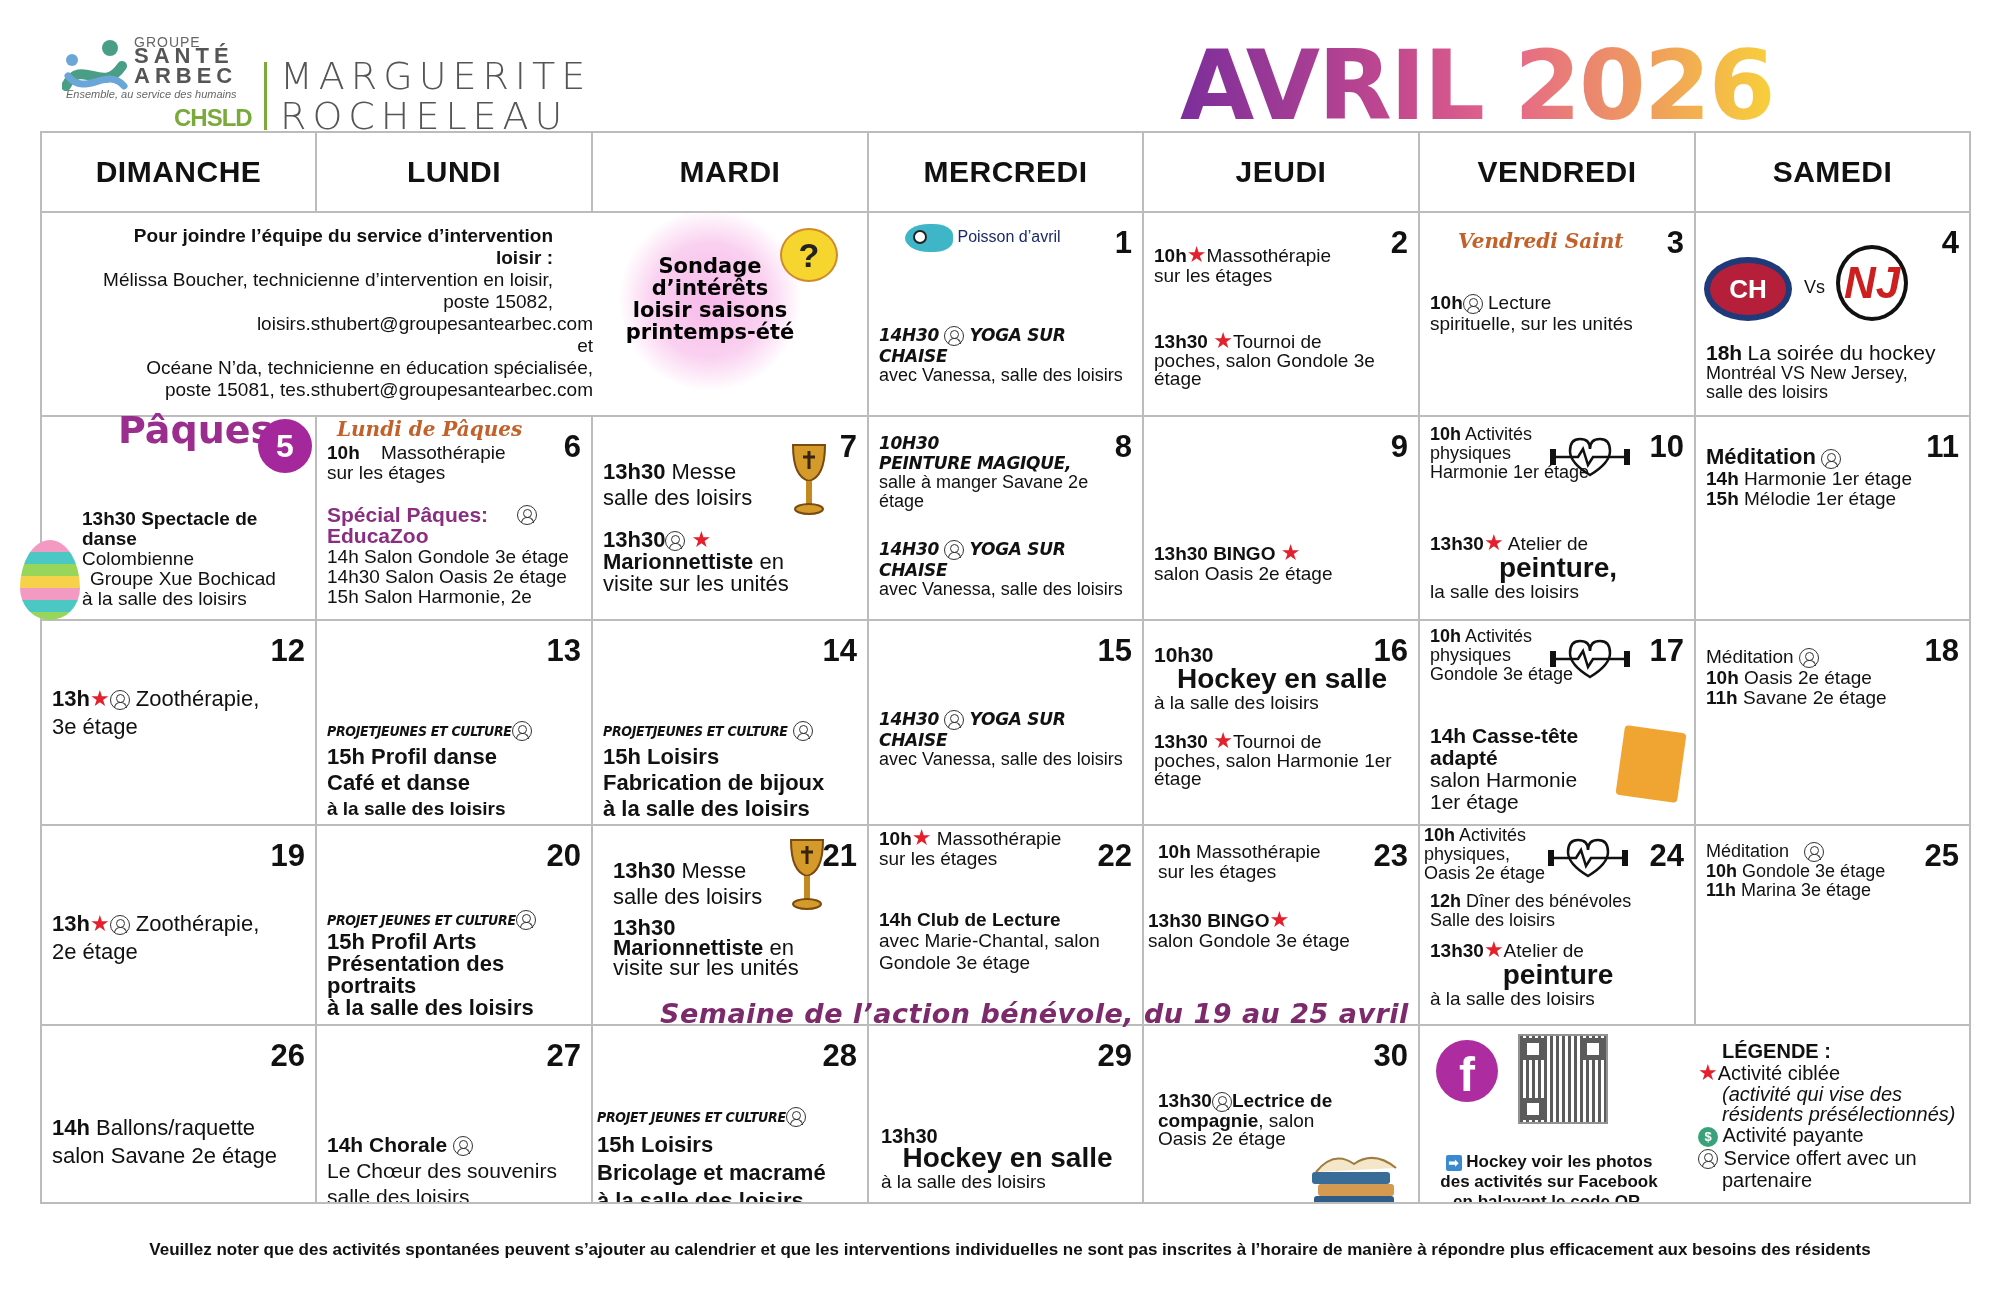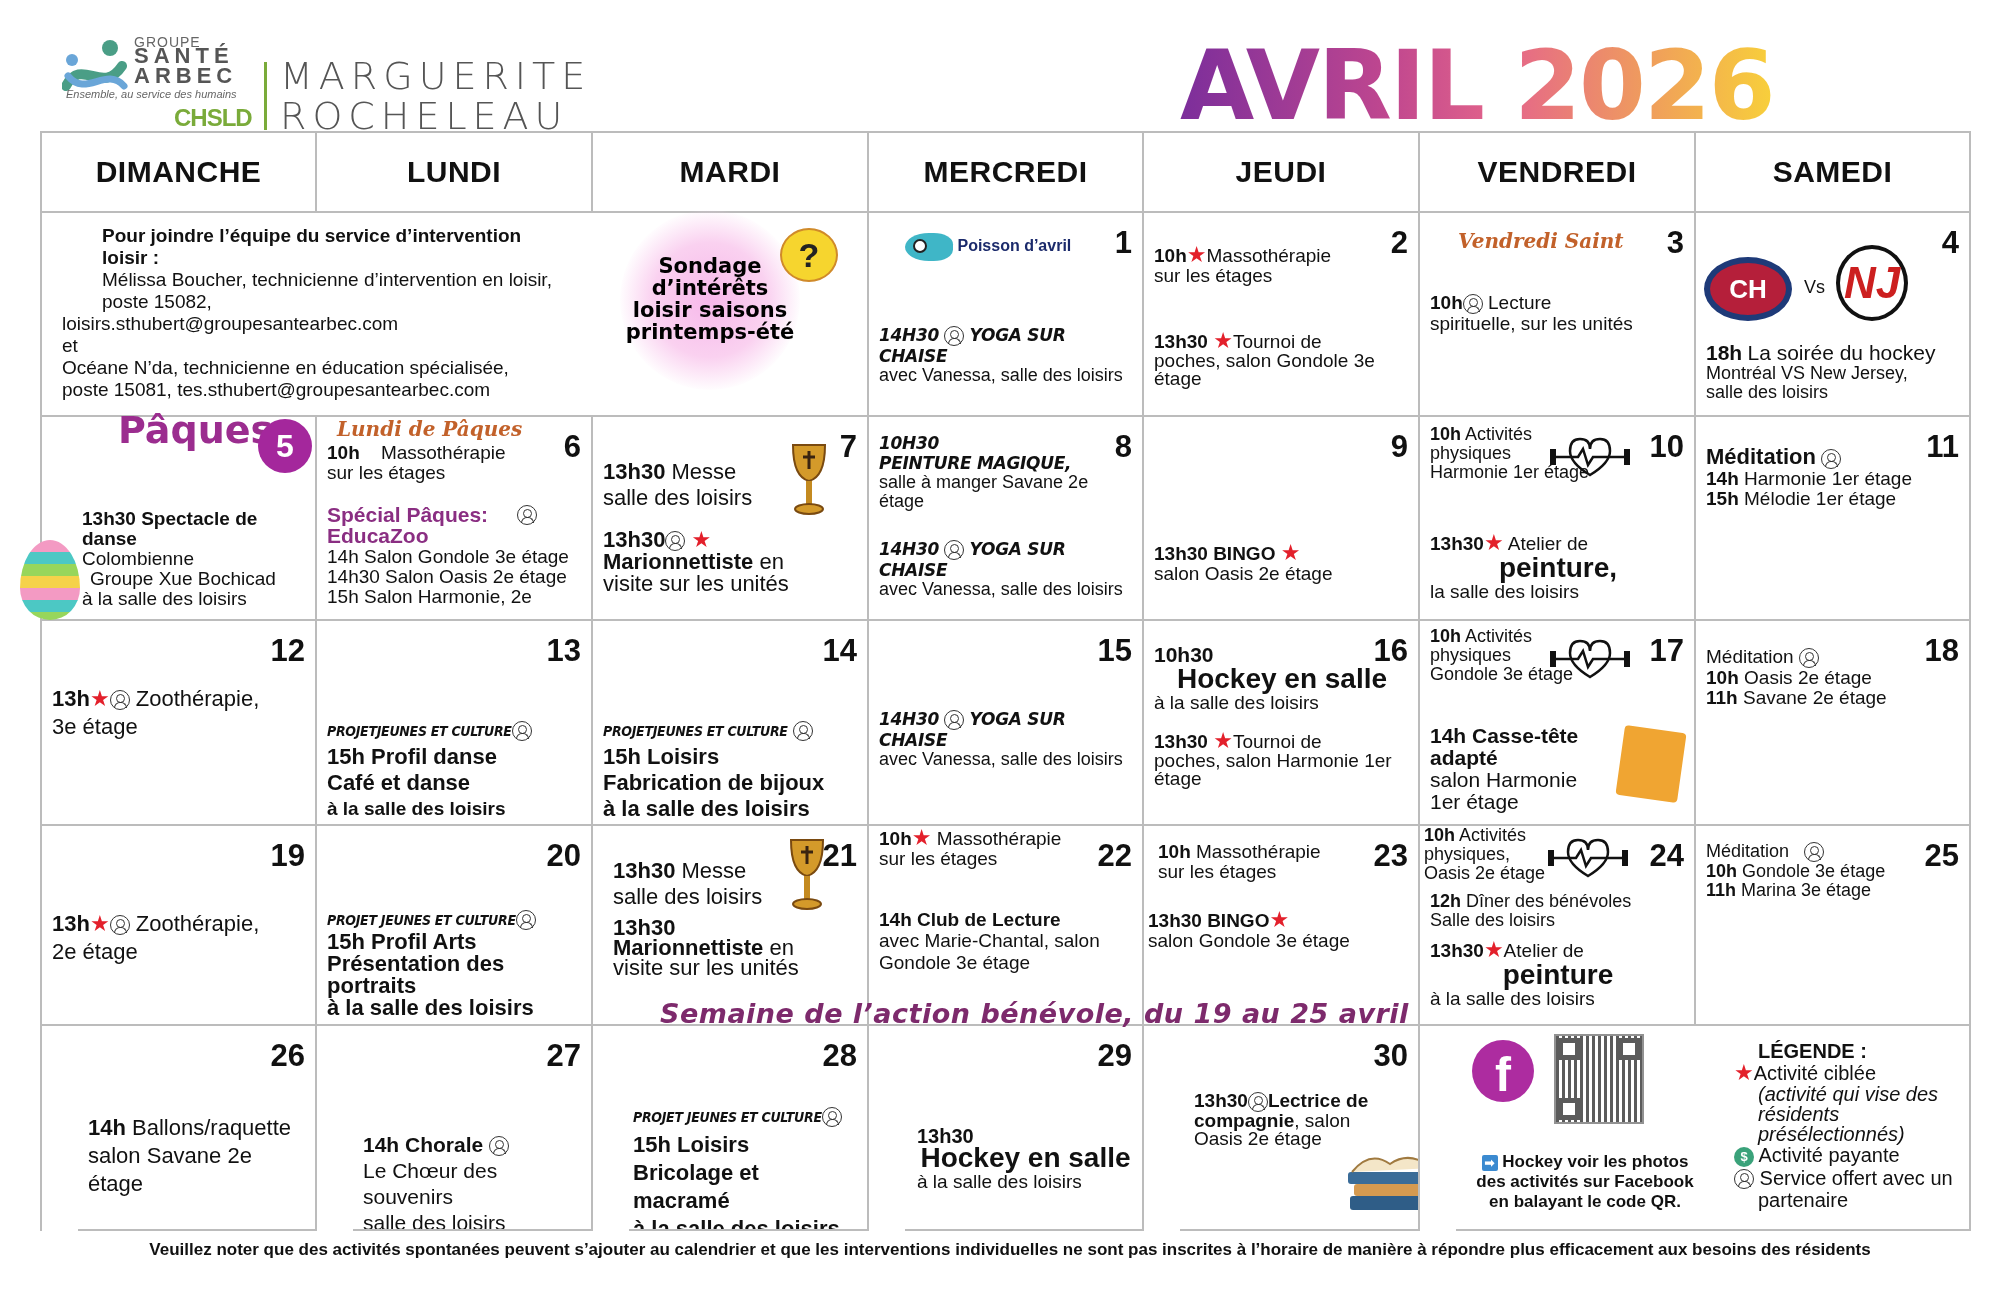--- a/index.html
+++ b/index.html
@@ -18,36 +18,36 @@
   .title { position: absolute; left: 1180px; top: 38px; font-family: "DejaVu Sans", sans-serif; font-weight: bold; font-size: 96px; letter-spacing: -2px; line-height: 96px;
            background: linear-gradient(90deg, #7c2e9b 0%, #c0478f 35%, #e5668a 55%, #f0a05a 80%, #f8d03a 100%);
            -webkit-background-clip: text; background-clip: text; color: transparent; }
 
   
   .cal { position: absolute; left: 40px; top: 131px; width: 1931px; border-top: 2px solid #bcbcbc; border-left: 2px solid #bcbcbc; }
   .hdr-row, .wk-row { display: grid; grid-template-columns: 275px 276px 276px 275px 276px 276px 275px; }
   .hdr-cell { height: 80px; border-right: 2px solid #bcbcbc; border-bottom: 2px solid #bcbcbc; display: flex; align-items: center; justify-content: center;
               font-family: "Liberation Sans", sans-serif; font-weight: bold; font-size: 30px; letter-spacing: 0.5px; }
   .cell { position: relative; border-right: 2px solid #bcbcbc; border-bottom: 2px solid #bcbcbc; overflow: hidden; padding: 6px 10px; font-size: 19px; line-height: 20px; }
-  .r1 { height: 204px; } .r2 { height: 204px; } .r3 { height: 205px; } .r4 { height: 200px; } .r5 { height: 205px; margin-left: 36px; }
+  .r1 { height: 204px; } .r2 { height: 204px; } .r3 { height: 205px; } .r4 { height: 200px; } .r5 { height: 178px; }
   .dnum { position: absolute; right: 10px; top: 14px; font-size: 31px; font-weight: bold; line-height: 32px; }
   .ev { position: absolute; left: 10px; right: 8px; }
   .b { font-weight: bold; }
   .sm { font-size: 18px; line-height: 19px; }
   .big { font-size: 28px; font-weight: bold; line-height: 28px; text-align: center; }
   .yoga { font-family: "DejaVu Sans", sans-serif; font-style: italic; font-weight: bold; font-size: 17px; letter-spacing: -0.3px; }
   .pjc { font-family: "DejaVu Sans", sans-serif; font-style: italic; font-weight: bold; font-size: 14px; letter-spacing: -0.3px; }
   .cond { font-family: "Liberation Sans", sans-serif; font-stretch: condensed; }
   .star { color: #e3202b; font-size: 22px; }
   .partner { display: inline-block; width: 20px; height: 20px; border: 1.5px solid #333; border-radius: 50%; vertical-align: middle; position: relative; }
   .partner::before { content: ""; position: absolute; left: 5px; top: 3px; width: 7px; height: 7px; border: 1.3px solid #333; border-radius: 50%; }
   .partner::after { content: ""; position: absolute; left: 3px; top: 11px; width: 11px; height: 5px; border: 1.3px solid #333; border-bottom: none; border-radius: 6px 6px 0 0; }
 
   
-  .contact { position: absolute; left: 0; top: 0; width: 551px; height: 100%; text-align: left; font-size: 19px; line-height: 22px; padding-top: 12px; padding-left: 20px; }
+  .contact { position: absolute; left: 0; top: 0; width: 551px; height: 100%; text-align: right; font-size: 19px; line-height: 22px; padding-top: 12px; padding-left: 20px; }
   .sondage-blob { position: absolute; left: 620px; top: 210px; width: 180px; height: 180px; border-radius: 50%;
                   background: radial-gradient(circle, #f7b8ea 0%, #fad1f0 45%, rgba(255,255,255,0) 72%); }
   .sondage { position: absolute; left: 625px; top: 255px; width: 170px; text-align: center; color: #000000; font-weight: bold; font-size: 21px; line-height: 22px; font-family: "DejaVu Sans", sans-serif; }
   .qbubble { position: absolute; left: 780px; top: 228px; width: 58px; height: 54px; border-radius: 50%; background: #f6d52e; border: 2px solid #d08a2a;
              display: flex; align-items: center; justify-content: center; font-weight: bold; font-size: 34px; color: #222; }
   .paques { position: absolute; left: 90px; top: 408px; font-size: 38px; font-weight: bold; color: #9b2d8f; font-family: "DejaVu Sans", sans-serif; margin-left: 28px; }
   .five { position: absolute; left: 258px; top: 419px; width: 54px; height: 54px; border-radius: 50%; background: #a4279c; color: #fff; font-weight: bold; font-size: 32px;
           display: flex; align-items: center; justify-content: center; }
   .egg { position: absolute; left: 20px; top: 540px; width: 60px; height: 80px; border-radius: 50% 50% 50% 50% / 60% 60% 40% 40%;
          background: repeating-linear-gradient(180deg, #f39ac3 0 12px, #4cc8c4 12px 24px, #97d65b 24px 36px, #f5d24a 36px 48px); }
@@ -117,21 +117,21 @@
         <div class="b" style="padding:0 40px;">Pour joindre l’équipe du service d’intervention loisir :</div>
         <div style="padding:0 40px;">Mélissa Boucher, technicienne d’intervention en loisir, poste 15082,</div>
         <div>loisirs.sthubert@groupesantearbec.com</div>
         <div>et</div>
         <div>Océane N’da, technicienne en éducation spécialisée,</div>
         <div>poste 15081, tes.sthubert@groupesantearbec.com</div>
       </div>
     </div>
     <div class="cell r1"></div>
     <div class="cell r1">
-      <div style="position:absolute;left:36px;top:20px;font-size:16px;color:#1b2a6b;font-weight:bold;">
+      <div style="position:absolute;left:36px;top:11px;font-size:16px;color:#1b2a6b;font-weight:normal;">
         <span class="fish"></span>
         <span>Poisson d’avril</span>
       </div>
       <div class="dnum">1</div>
       <div class="ev" style="top:112px;">
         <span class="yoga">14H30</span>
         <span class="partner"></span>
         <span class="yoga">YOGA SUR CHAISE</span>
         <div class="sm">avec Vanessa, salle des loisirs</div>
       </div>

